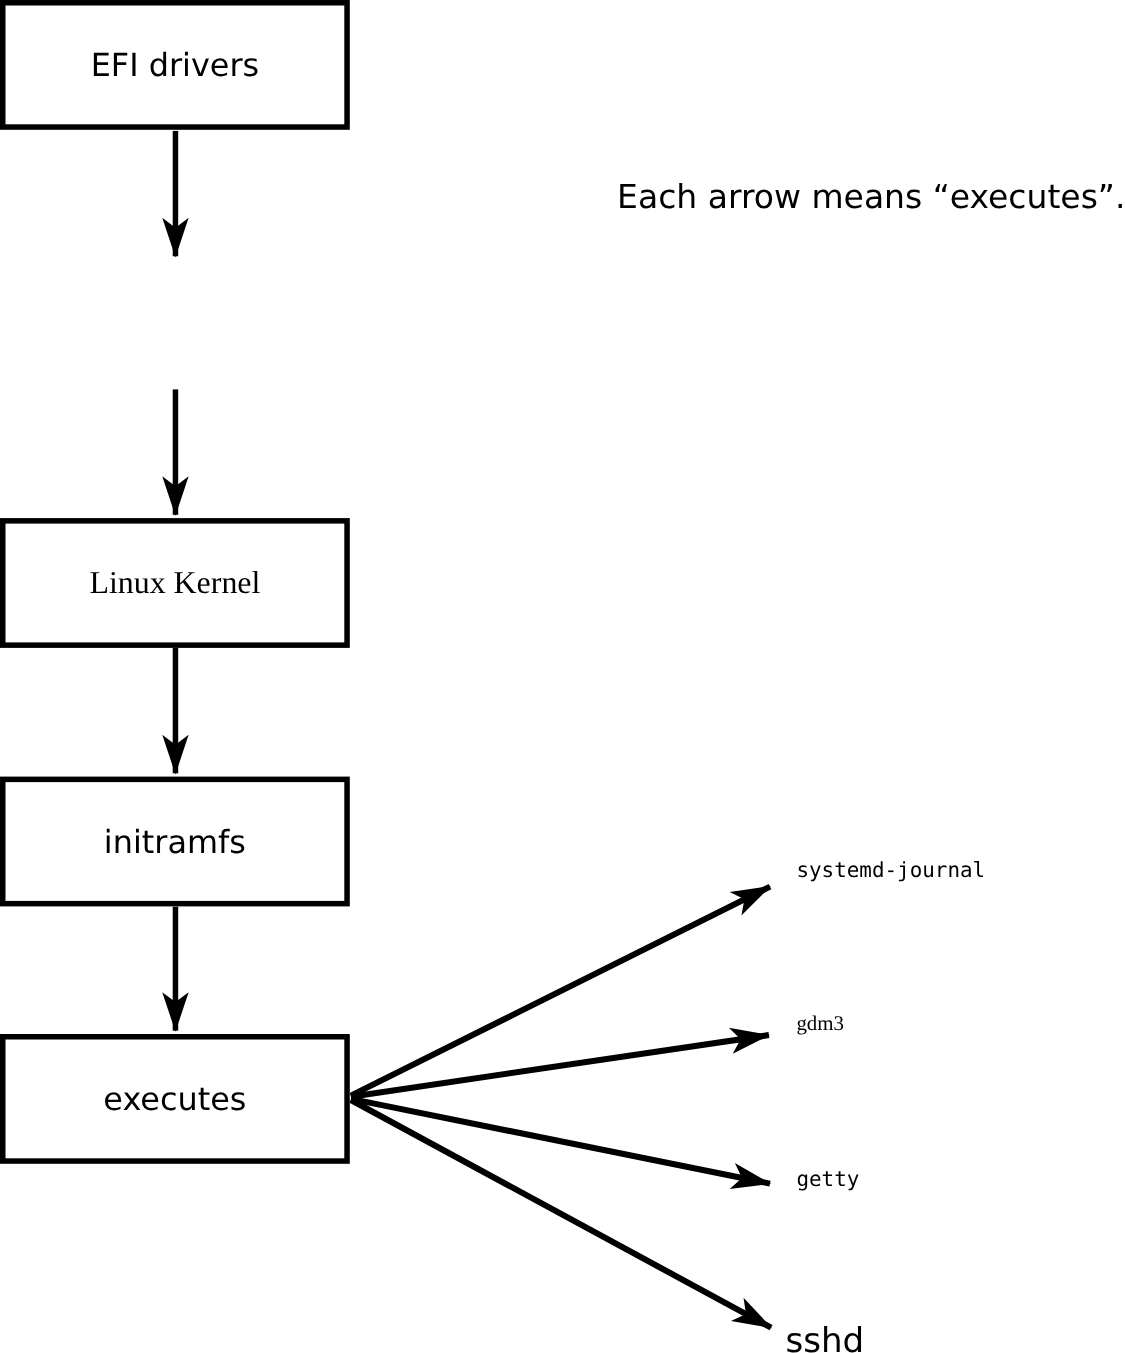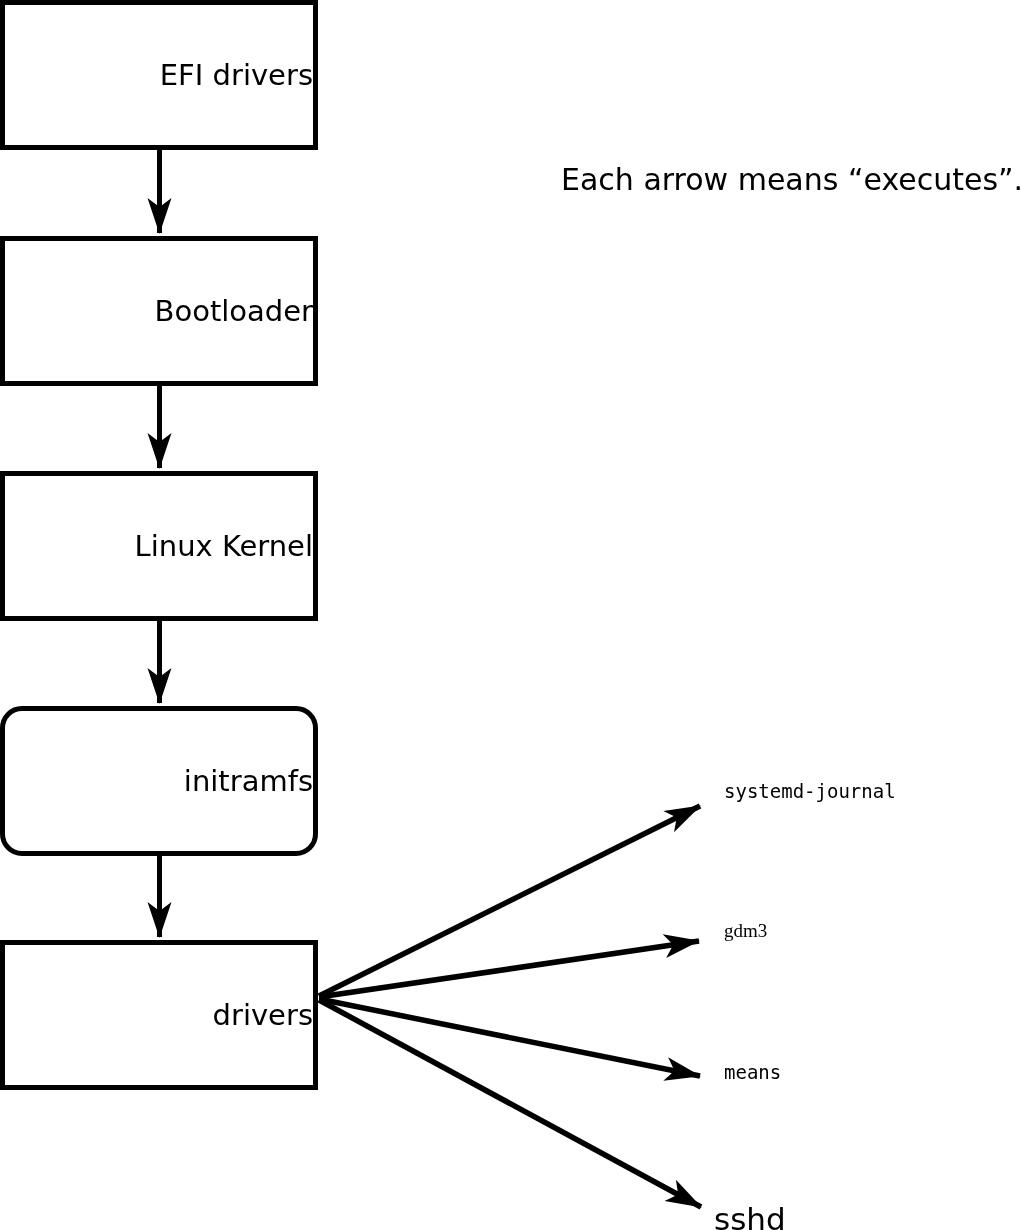--- a/index.html
+++ b/index.html
@@ -23,38 +23,38 @@
     width: 1023px;
     height: 1230px;
   }
   .arrows-layer line {
     stroke: var(--stroke, #000000);
   }
   .flow-node {
     position: absolute;
     left: 0;
     width: 318px;
-    height: 150px;
+    height: 118px;
     box-sizing: border-box;
     border: 5px solid var(--stroke, #000000);
     background: var(--background, #ffffff);
     display: flex;
     align-items: center;
-    justify-content: flex-end;
+    justify-content: center;
   }
   .flow-node .node-label {
     font-size: 29px;
     line-height: 1;
     color: var(--stroke, #000000);
     white-space: nowrap;
   }
   .node-efi        { top: 0px; }
   .node-bootloader { top: 236px; }
-  .node-kernel     { top: 471px; }
-  .node-initramfs  { top: 706px; border-radius: 22px; }
+  .node-kernel     { top: 471px; font-family: Liberation Serif, serif; }
+  .node-initramfs  { top: 706px; }
   .node-systemd    { top: 940px; }
 
   .proc-label {
     position: absolute;
     font-family: "DejaVu Sans Mono", monospace;
     font-size: 19px;
     line-height: 30px;
     white-space: nowrap;
     color: var(--stroke, #000000);
   }
@@ -96,33 +96,30 @@
 
     <line x1="319" y1="996" x2="700" y2="806" stroke-width="5.5" marker-end="url(#arrowhead)"></line>
     <line x1="319" y1="997" x2="699" y2="941" stroke-width="5.5" marker-end="url(#arrowhead)"></line>
     <line x1="319" y1="999" x2="700" y2="1076" stroke-width="5.5" marker-end="url(#arrowhead)"></line>
     <line x1="319" y1="1000" x2="701" y2="1207" stroke-width="5.5" marker-end="url(#arrowhead)"></line>
   </svg>
 
   <div class="flow-node node-efi">
     <span class="node-label">EFI drivers</span>
   </div>
-  <div class="flow-node node-bootloader">
-    <span class="node-label">Bootloader</span>
-  </div>
   <div class="flow-node node-kernel">
     <span class="node-label">Linux Kernel</span>
   </div>
   <div class="flow-node node-initramfs">
     <span class="node-label">initramfs</span>
   </div>
   <div class="flow-node node-systemd">
-    <span class="node-label">drivers</span>
+    <span class="node-label">executes</span>
   </div>
 
   <div class="proc-label proc-journal">systemd-journal</div>
   <div class="proc-label proc-gdm3">gdm3</div>
-  <div class="proc-label proc-getty">means</div>
+  <div class="proc-label proc-getty">getty</div>
   <div class="proc-label proc-sshd">sshd</div>
 
   <div class="annotation">Each arrow means “executes”.</div>
 
 </div>
 
 </body></html>

